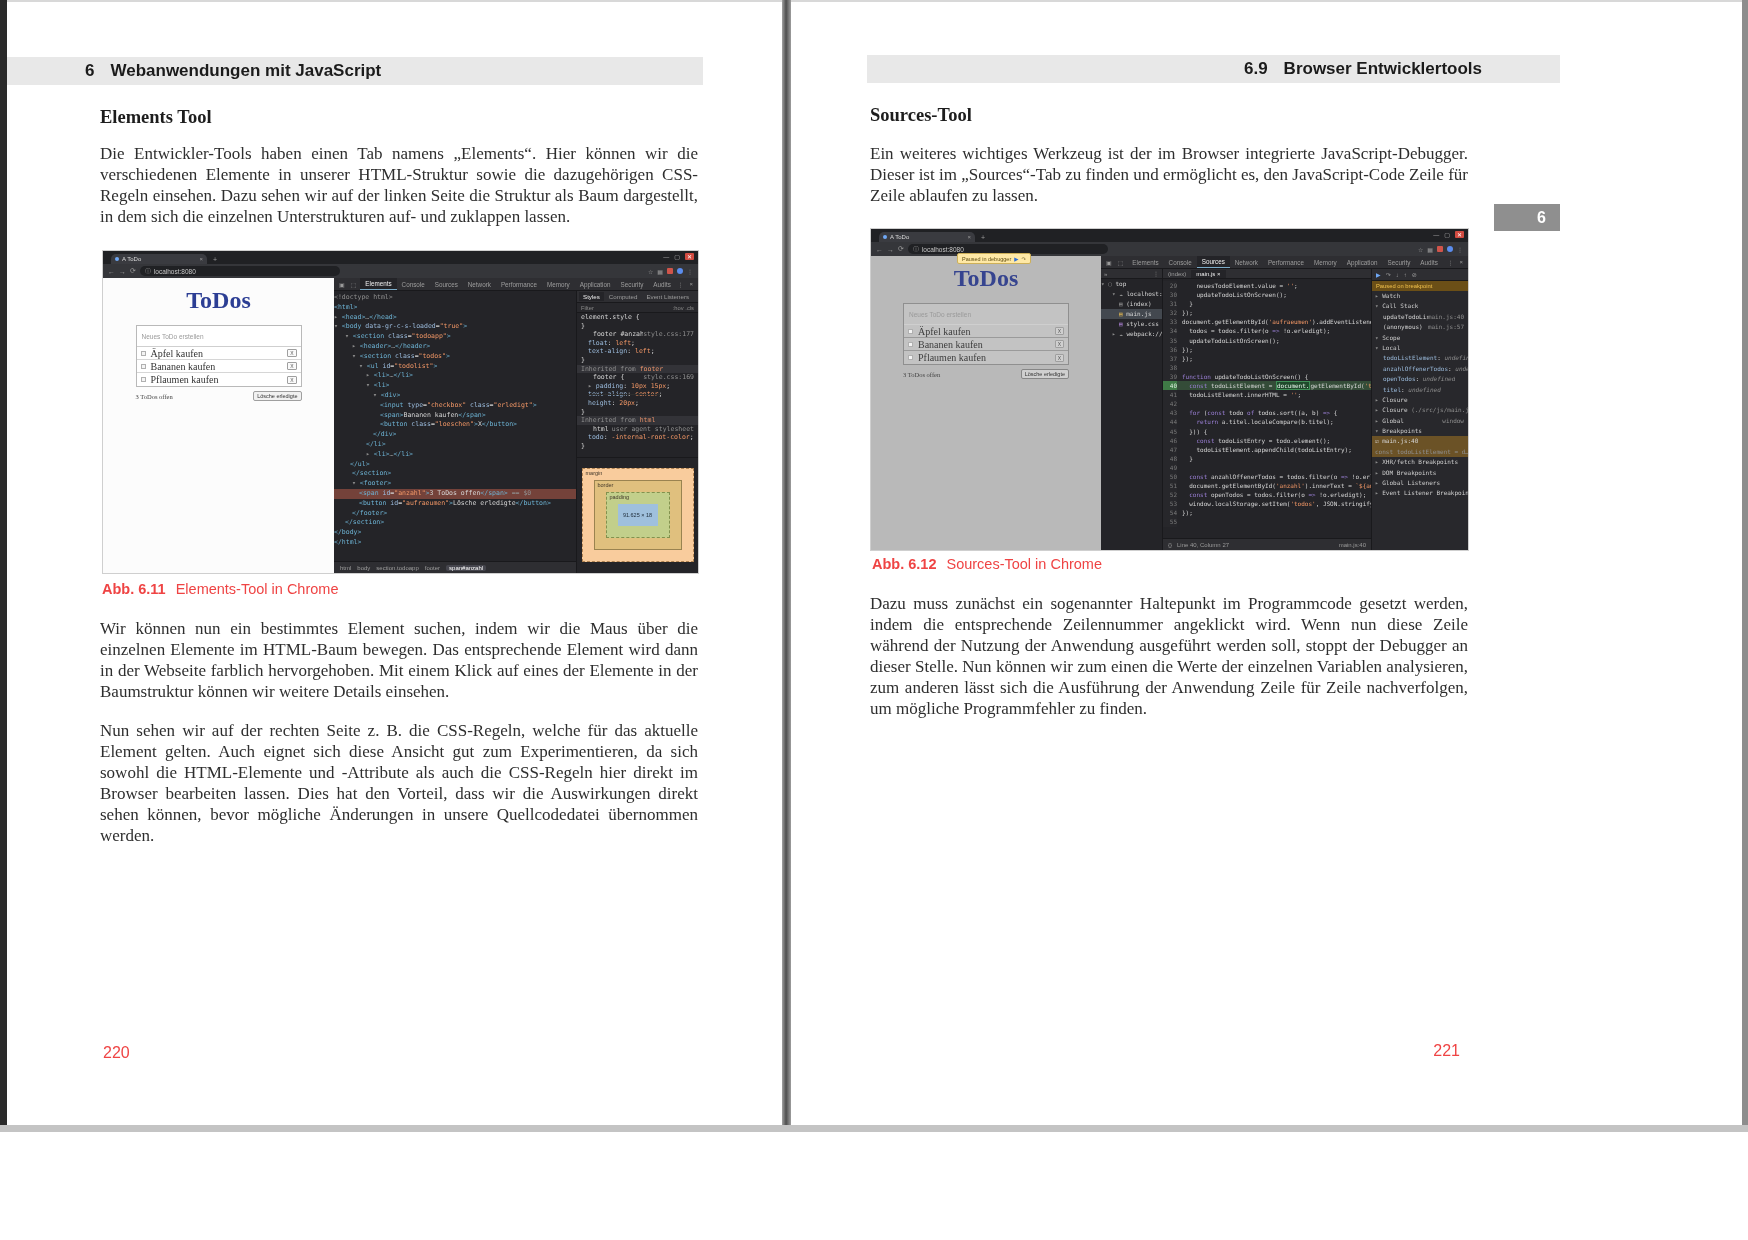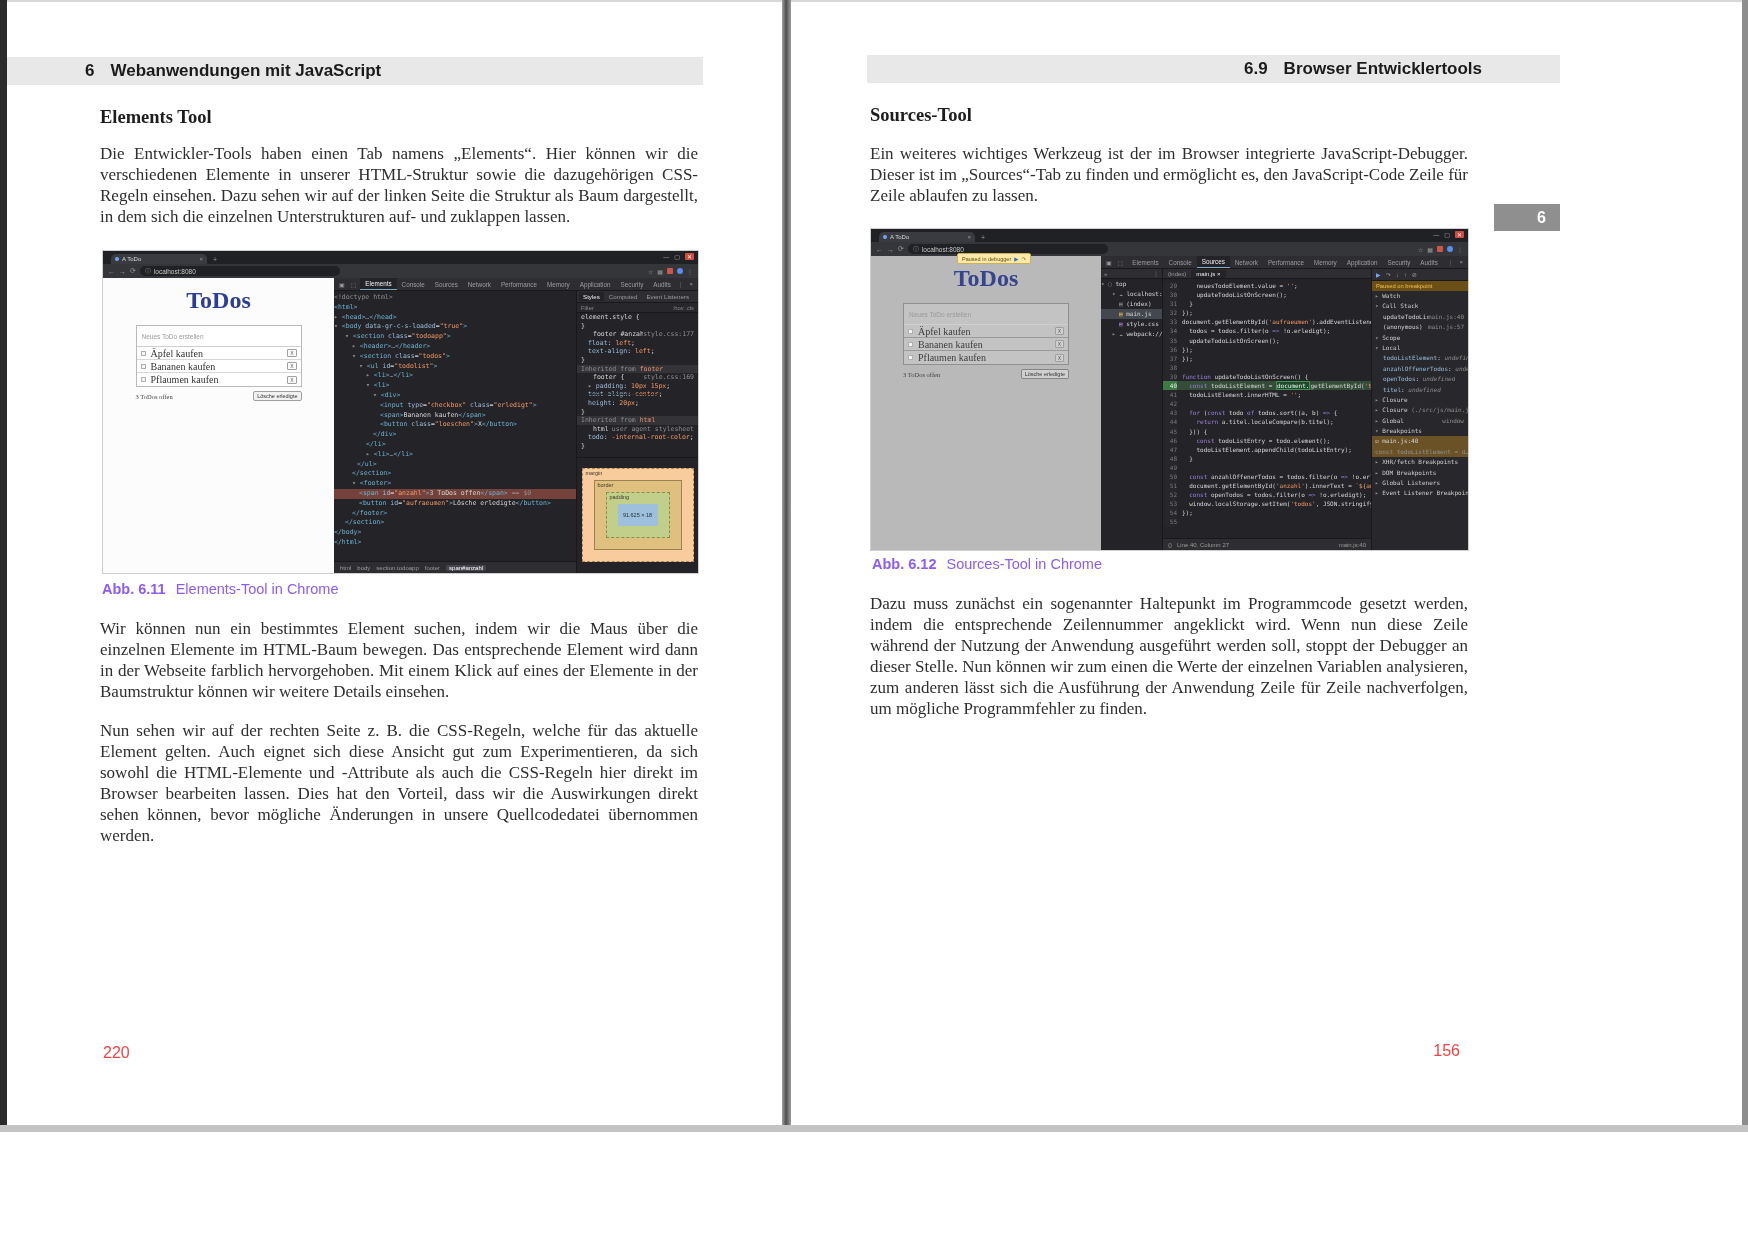--- a/index.html
+++ b/index.html
@@ -18,21 +18,21 @@
   .hbandL{left:7px;top:57px;width:696px;padding-left:78px;box-sizing:border-box;}
   .hbandR{left:867px;top:55px;width:693px;justify-content:flex-end;padding-right:78px;box-sizing:border-box;}
   .hnum{margin-right:16px;}
   .thumb{position:absolute;left:1494px;top:204px;width:66px;height:27px;background:#8f8f8f;color:#fff;
          font-family:"Liberation Sans",sans-serif;font-weight:bold;font-size:16px;
          display:flex;align-items:center;justify-content:flex-end;padding-right:14px;box-sizing:border-box;}
 
   .sechead{position:absolute;margin:0;font-size:18.5px;font-weight:bold;color:#1d1d1d;}
   .para{position:absolute;margin:0;width:598px;font-size:17px;line-height:20.9px;
         text-align:justify;color:#2e2e2e;}
-  .caption{position:absolute;margin:0;font-family:"Liberation Sans",sans-serif;font-size:14.5px;color:#8b5cf6;}
+  .caption{position:absolute;margin:0;font-family:"Liberation Sans",sans-serif;font-size:14.5px;color:#ef4444;}
   .caption b{margin-right:10px;}
   .pagenum{position:absolute;font-family:"Liberation Sans",sans-serif;font-size:16px;color:#ef4444;}
 
   
   .shot{position:absolute;background:#242428;overflow:hidden;border:1px solid #cfcfcf;box-sizing:content-box;
         font-family:"Liberation Sans",sans-serif;}
   .shot *{box-sizing:border-box;}
   .bstrip{height:13px;background:#202124;display:flex;align-items:flex-end;position:relative;}
   .btab{margin-left:8px;width:96px;height:10px;background:#3a3b40;border-radius:5px 5px 0 0;
         display:flex;align-items:center;padding:0 4px;gap:3px;}
@@ -266,21 +266,21 @@
                   <div class="prow" style="padding-left: 25px;"><span class="segs"><span class="sg-ar">▾ </span><span class="sg-tg">&lt;ul</span><span class="sg-at"> id</span><span class="sg-pl">=</span><span class="sg-st">"todolist"</span><span class="sg-tg">&gt;</span></span></div>
                   <div class="prow" style="padding-left: 32px;"><span class="segs"><span class="sg-ar">▸ </span><span class="sg-tg">&lt;li&gt;</span><span class="sg-dm">…</span><span class="sg-tg">&lt;/li&gt;</span></span></div>
                   <div class="prow" style="padding-left: 32px;"><span class="segs"><span class="sg-ar">▾ </span><span class="sg-tg">&lt;li&gt;</span></span></div>
                   <div class="prow" style="padding-left: 39px;"><span class="segs"><span class="sg-ar">▾ </span><span class="sg-tg">&lt;div&gt;</span></span></div>
                   <div class="prow" style="padding-left: 46px;"><span class="segs"><span class="sg-tg">&lt;input</span><span class="sg-at"> type</span><span class="sg-pl">=</span><span class="sg-st">"checkbox"</span><span class="sg-at"> class</span><span class="sg-pl">=</span><span class="sg-st">"erledigt"</span><span class="sg-tg">&gt;</span></span></div>
                   <div class="prow" style="padding-left: 46px;"><span class="segs"><span class="sg-tg">&lt;span&gt;</span><span class="sg-pl">Bananen kaufen</span><span class="sg-tg">&lt;/span&gt;</span></span></div>
                   <div class="prow" style="padding-left: 46px;"><span class="segs"><span class="sg-tg">&lt;button</span><span class="sg-at"> class</span><span class="sg-pl">=</span><span class="sg-st">"loeschen"</span><span class="sg-tg">&gt;</span><span class="sg-pl">X</span><span class="sg-tg">&lt;/button&gt;</span></span></div>
                   <div class="prow" style="padding-left: 39px;"><span class="segs"><span class="sg-tg">&lt;/div&gt;</span></span></div>
                   <div class="prow" style="padding-left: 32px;"><span class="segs"><span class="sg-tg">&lt;/li&gt;</span></span></div>
                   <div class="prow" style="padding-left: 32px;"><span class="segs"><span class="sg-ar">▸ </span><span class="sg-tg">&lt;li&gt;</span><span class="sg-dm">…</span><span class="sg-tg">&lt;/li&gt;</span></span></div>
-                  <div class="prow" style="padding-left: 23px;"><span class="segs"><span class="sg-tg">&lt;/ul&gt;</span></span></div>
+                  <div class="prow" style="padding-left: 16px;"><span class="segs"><span class="sg-tg">&lt;/ul&gt;</span></span></div>
                   <div class="prow" style="padding-left: 18px;"><span class="segs"><span class="sg-tg">&lt;/section&gt;</span></span></div>
                   <div class="prow" style="padding-left: 18px;"><span class="segs"><span class="sg-ar">▾ </span><span class="sg-tg">&lt;footer&gt;</span></span></div>
                   <div class="prow hlrow" style="padding-left: 25px;"><span class="segs"><span class="sg-tg">&lt;span</span><span class="sg-at"> id</span><span class="sg-pl">=</span><span class="sg-st">"anzahl"</span><span class="sg-tg">&gt;</span><span class="sg-pl">3 ToDos offen</span><span class="sg-tg">&lt;/span&gt;</span><span class="sg-dm"> == $0</span></span></div>
                   <div class="prow" style="padding-left: 25px;"><span class="segs"><span class="sg-tg">&lt;button</span><span class="sg-at"> id</span><span class="sg-pl">=</span><span class="sg-st">"aufraeumen"</span><span class="sg-tg">&gt;</span><span class="sg-pl">Lösche erledigte</span><span class="sg-tg">&lt;/button&gt;</span></span></div>
                   <div class="prow" style="padding-left: 18px;"><span class="segs"><span class="sg-tg">&lt;/footer&gt;</span></span></div>
                   <div class="prow" style="padding-left: 11px;"><span class="segs"><span class="sg-tg">&lt;/section&gt;</span></span></div>
                   <div class="prow"><span class="segs"><span class="sg-tg">&lt;/body&gt;</span></span></div>
                   <div class="prow"><span class="segs"><span class="sg-tg">&lt;/html&gt;</span></span></div>
                 </div>
               <div class="crumbs">
@@ -530,15 +530,15 @@
             </div>
           </div>
         </div>
       </div>
     </div>
 
     <p class="caption" style="left:872px;top:556px;">
       <b>Abb. 6.12</b><span>Sources-Tool in Chrome</span>
     </p>
     <p class="para" style="left:870px;top:594px;">Dazu muss zunächst ein sogenannter Haltepunkt im Programmcode gesetzt werden, indem die entsprechende Zeilennummer angeklickt wird. Wenn nun diese Zeile während der Nutzung der Anwendung ausgeführt werden soll, stoppt der Debugger an dieser Stelle. Nun können wir zum einen die Werte der einzelnen Variablen analysieren, zum anderen lässt sich die Ausführung der Anwendung Zeile für Zeile nachverfolgen, um mögliche Programmfehler zu finden.</p>
-    <div class="pagenum" style="left:1380px;top:1042px;width:80px;text-align:right;">156</div>
+    <div class="pagenum" style="left:1380px;top:1042px;width:80px;text-align:right;">221</div>
   </section>
 </div>
 
 </body></html>

